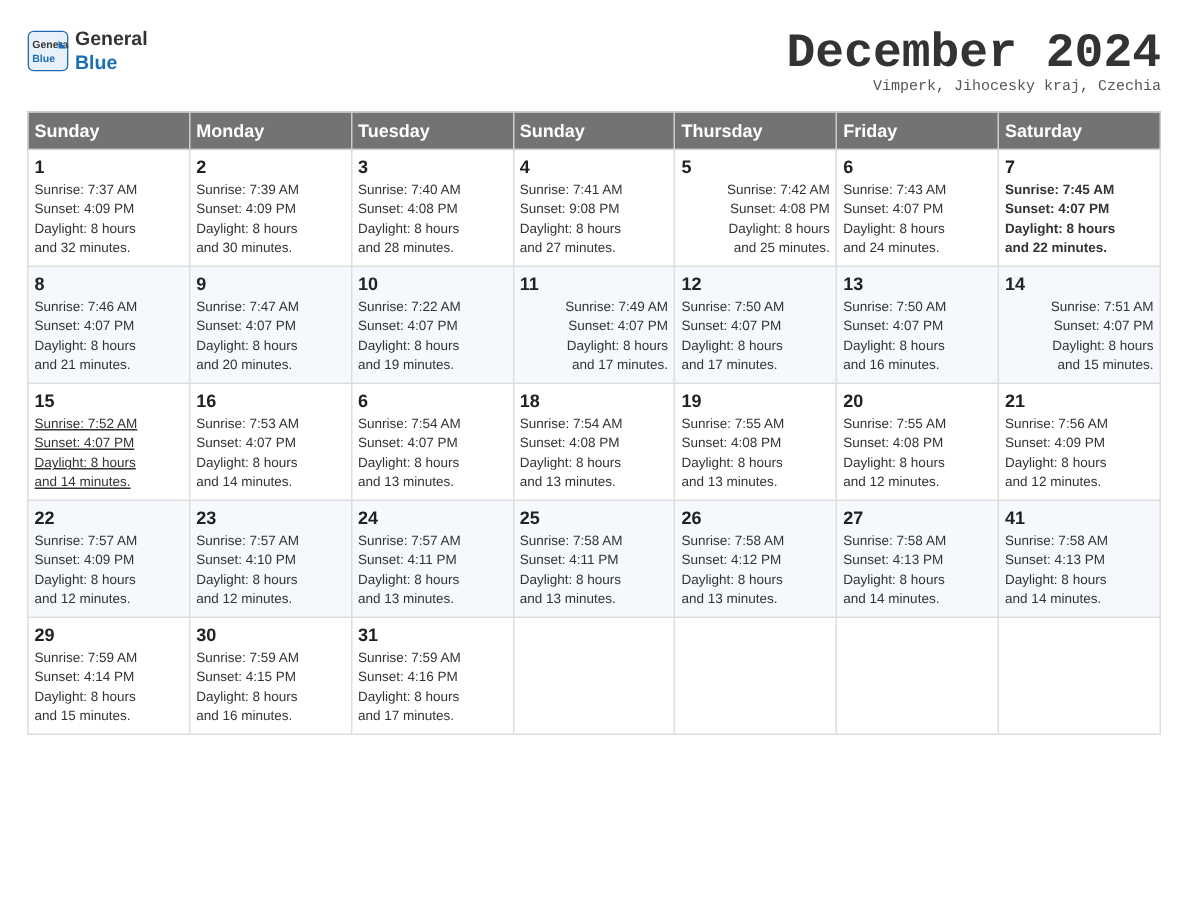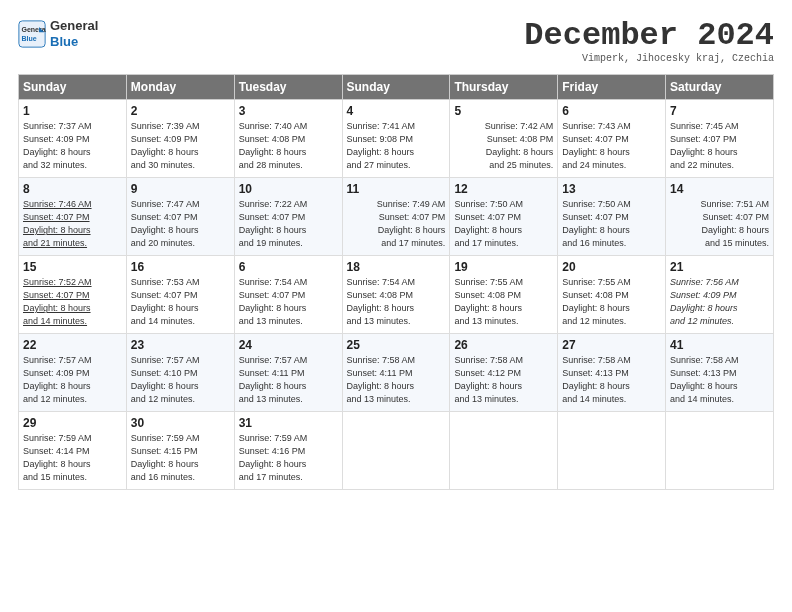--- a/index.html
+++ b/index.html
@@ -158,30 +158,30 @@
           </td>
           <td>
             <span class="day-num">6</span>
             <div class="day-info" style="white-space: pre-line;">Sunrise: 7:43 AM
 Sunset: 4:07 PM
 Daylight: 8 hours
 and 24 minutes.</div>
           </td>
           <td>
             <span class="day-num">7</span>
-            <div class="day-info" style="white-space: pre-line;">Sunrise: 7:45 AM
+            <div class="day-info" style="white-space: pre-line; font-weight: bold;">Sunrise: 7:45 AM
 Sunset: 4:07 PM
 Daylight: 8 hours
 and 22 minutes.</div>
           </td>
         </tr>
         <tr>
           <td>
             <span class="day-num">8</span>
-            <div class="day-info" style="white-space: pre-line; text-decoration: underline;">Sunrise: 7:46 AM
+            <div class="day-info" style="white-space: pre-line;">Sunrise: 7:46 AM
 Sunset: 4:07 PM
 Daylight: 8 hours
 and 21 minutes.</div>
           </td>
           <td>
             <span class="day-num">9</span>
             <div class="day-info" style="white-space: pre-line;">Sunrise: 7:47 AM
 Sunset: 4:07 PM
 Daylight: 8 hours
 and 20 minutes.</div>
@@ -260,21 +260,21 @@
           </td>
           <td>
             <span class="day-num">20</span>
             <div class="day-info" style="white-space: pre-line;">Sunrise: 7:55 AM
 Sunset: 4:08 PM
 Daylight: 8 hours
 and 12 minutes.</div>
           </td>
           <td>
             <span class="day-num">21</span>
-            <div class="day-info" style="white-space: pre-line; font-style: italic;">Sunrise: 7:56 AM
+            <div class="day-info" style="white-space: pre-line;">Sunrise: 7:56 AM
 Sunset: 4:09 PM
 Daylight: 8 hours
 and 12 minutes.</div>
           </td>
         </tr>
         <tr>
           <td>
             <span class="day-num">22</span>
             <div class="day-info" style="white-space: pre-line;">Sunrise: 7:57 AM
 Sunset: 4:09 PM

